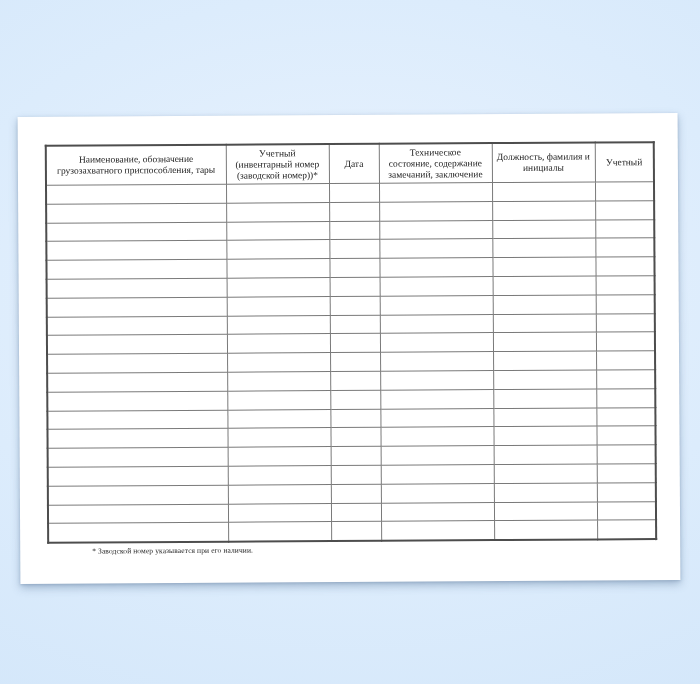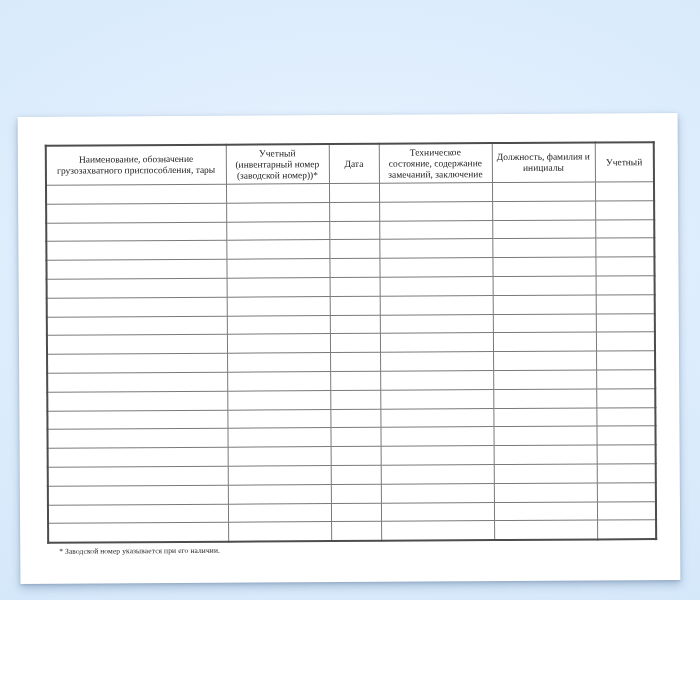--- a/index.html
+++ b/index.html
@@ -8,21 +8,21 @@
   }
   body {
     width: 700px;
     height: 700px;
     overflow: hidden;
     font-family: "Liberation Serif", "DejaVu Serif", serif;
   }
   .stage {
     position: relative;
     width: 700px;
-    height: 600px;
+    height: 684px;
     background: radial-gradient(ellipse 130% 95% at 50% 42%,
                 #eaf3fe 0%, #dcecfc 45%, #d4e7fa 75%, #cde0f6 100%);
   }
   .paper {
     position: absolute;
     left: 19px;
     top: 115px;
     width: 660px;
     height: 467px;
     background: #ffffff;
@@ -61,21 +61,21 @@
     vertical-align: middle;
     white-space: pre-line;
     padding: 1px 2px;
   }
   .form-table td {
     height: 17.8px;
     background: #ffffff;
   }
   .footnote {
     position: absolute;
-    left: 39px;
+    left: 72px;
     top: 430px;
     font-size: 7.5px;
     line-height: 9px;
     color: #1c1c1c;
     letter-spacing: 0.1px;
   }
 </style>
 </head>
 <body>
 

